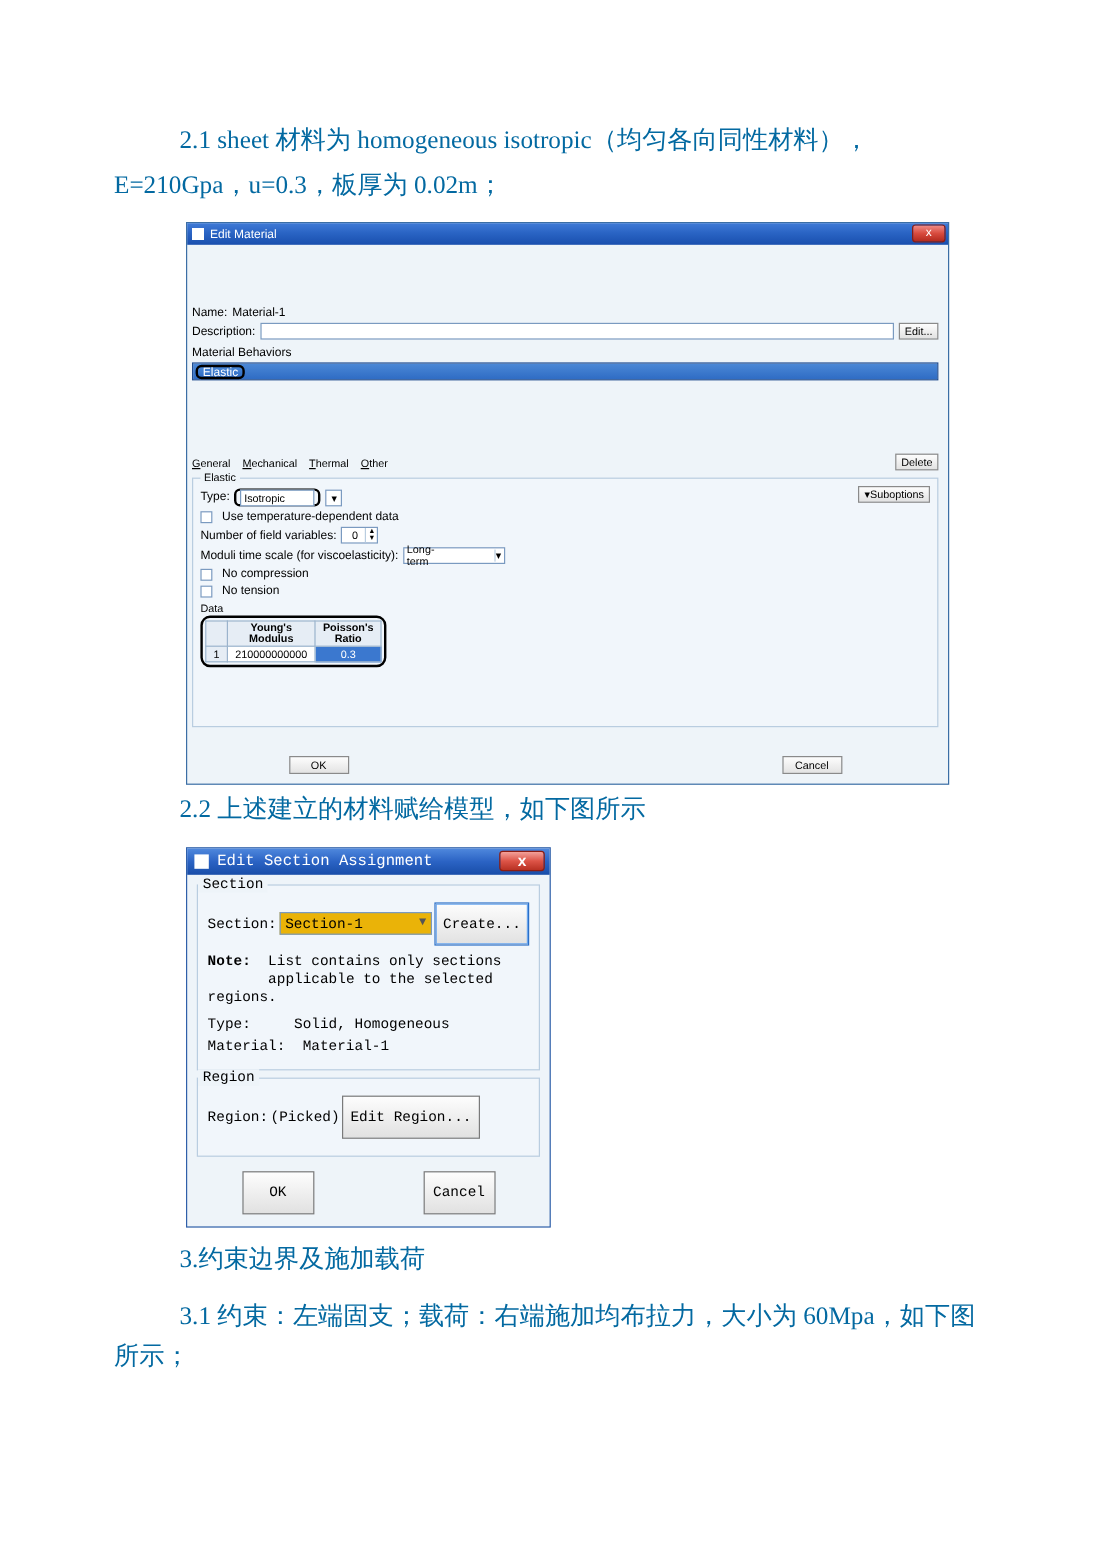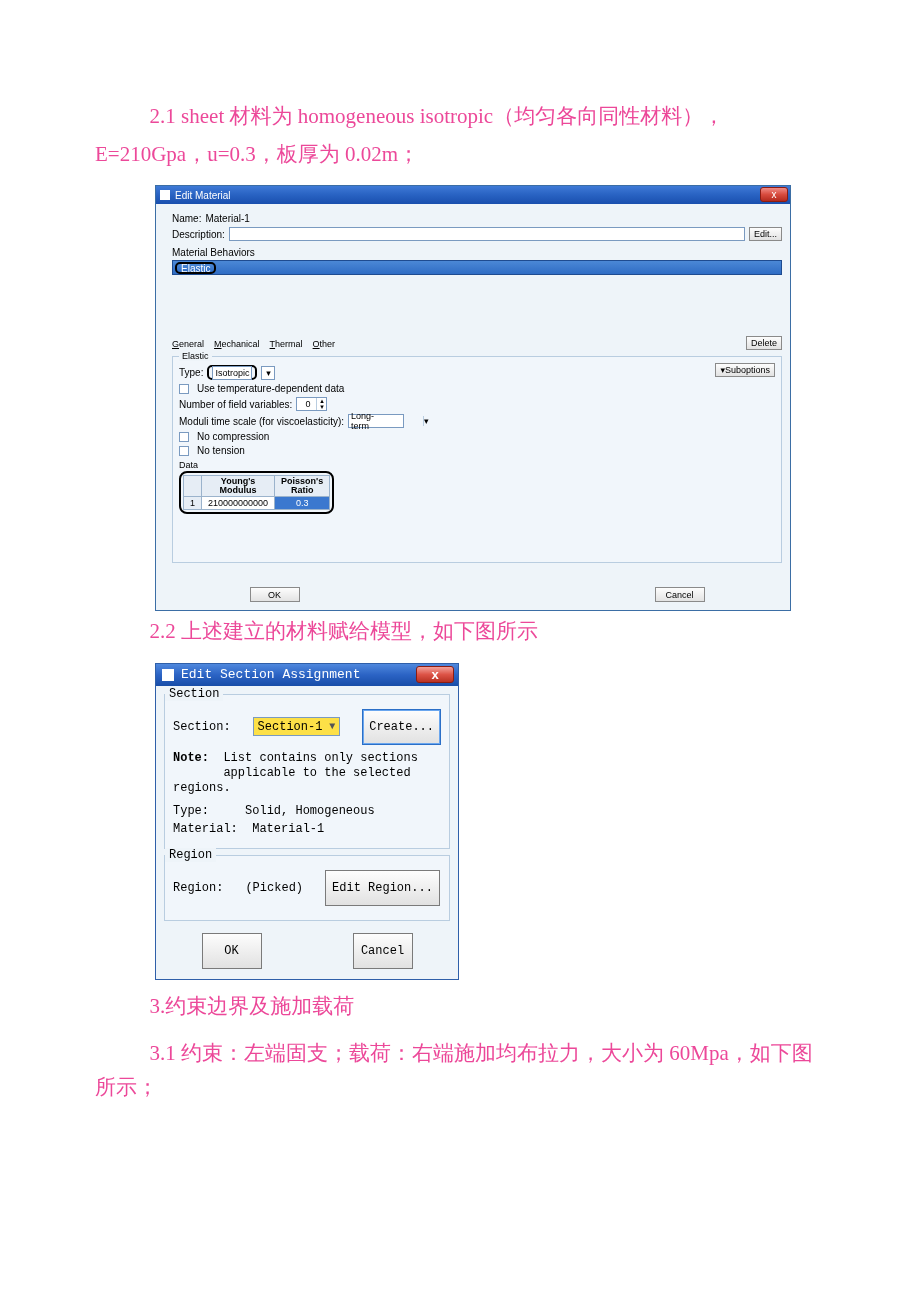--- a/index.html
+++ b/index.html
@@ -10,21 +10,21 @@
     font-family: "SimSun", "Times New Roman", serif;
     width: 920px;
   }
   .page {
     padding: 100px 95px 60px 95px;
   }
   .para {
     font-size: 21px;
     line-height: 1.6;
     margin: 0 0 14px 0;
-    color: #ec4899;
+    color: #0369a1;
   }
   .indent { text-indent: 2.6em; }
   .watermark {
     text-align: center;
     font-size: 40px;
     color: #d7d7d7;
     letter-spacing: 1px;
     margin: 18px 0 30px 0;
     font-family: Arial, sans-serif;
   }
@@ -62,21 +62,21 @@
     width: 28px; height: 15px;
     background: linear-gradient(to bottom, #f08b85, #d84b3e 50%, #b32a1e);
     border: 1px solid #8b1c12;
     border-radius: 3px;
     color: #fff;
     font-size: 10px;
     text-align: center;
     line-height: 13px;
     font-family: Arial, sans-serif;
   }
-  .dlg-body { padding: 6px 8px 8px 16px; }
+  .dlg-body { padding: 6px 8px 8px 4px; margin-top: 42px; }
   .row { display: flex; align-items: center; gap: 4px; margin: 3px 0; }
   .field-label { white-space: nowrap; }
   .field-input {
     background: #fff;
     border: 1px solid #7a9ac0;
     height: 14px;
     flex: 1;
   }
   .btn {
     background: linear-gradient(to bottom, #fdfdfd, #e2e2e2);
@@ -284,24 +284,24 @@
     position: relative;
     background: #f1f6fb;
   }
   .legend2 {
     position: absolute;
     top: -8px; left: 0;
     background: #eef4f9;
     padding: 0 4px;
     font-size: 12px;
   }
-  .row2 { display: flex; align-items: center; gap: 22px; margin: 6px 0; font-size: 12px; }
+  .row2 { display: flex; align-items: center; gap: 2px; margin: 6px 0; font-size: 12px; }
   .combo2 {
     border: 1px solid #7a9ac0;
-    background: #fde047;
+    background: #eab308;
     height: 19px;
     flex: 1;
     display: flex;
     align-items: center;
     padding: 0 4px;
     justify-content: space-between;
     font-size: 12px;
   }
   .combo2 .arrow { font-size: 10px; color: #555; }
   .btn2 {
@@ -372,21 +372,21 @@
         <span class="btn">Delete</span>
       </div>
 
       <div class="inset">
         <span class="inset-title">Elastic</span>
         <span class="btn subopt">▾ <span>Suboptions</span></span>
 
         <div class="row">
           <span>Type:</span>
           <span class="type-highlight">
-            <span class="combo" style="width:40px;">
+            <span class="combo" style="width:62px;">
               <span>Isotropic</span>
             </span>
           </span>
           <span class="combo" style="width:14px; justify-content:center;">
             <span>▾</span>
           </span>
         </div>
 
         <div class="row">
           <span class="chk"></span>
@@ -396,21 +396,21 @@
         <div class="row">
           <span>Number of field variables:</span>
           <span class="spinner">
             <span class="val">0</span>
             <span class="arrows">▴<br>▾</span>
           </span>
         </div>
 
         <div class="row">
           <span>Moduli time scale (for viscoelasticity):</span>
-          <span class="combo" style="width:56px;gap:45px;">
+          <span class="combo" style="width:85px;gap:45px;">
             <span>Long-term</span>
             <span class="arrow">▾</span>
           </span>
         </div>
 
         <div class="row">
           <span class="chk"></span>
           <span>No compression</span>
         </div>
         <div class="row">

